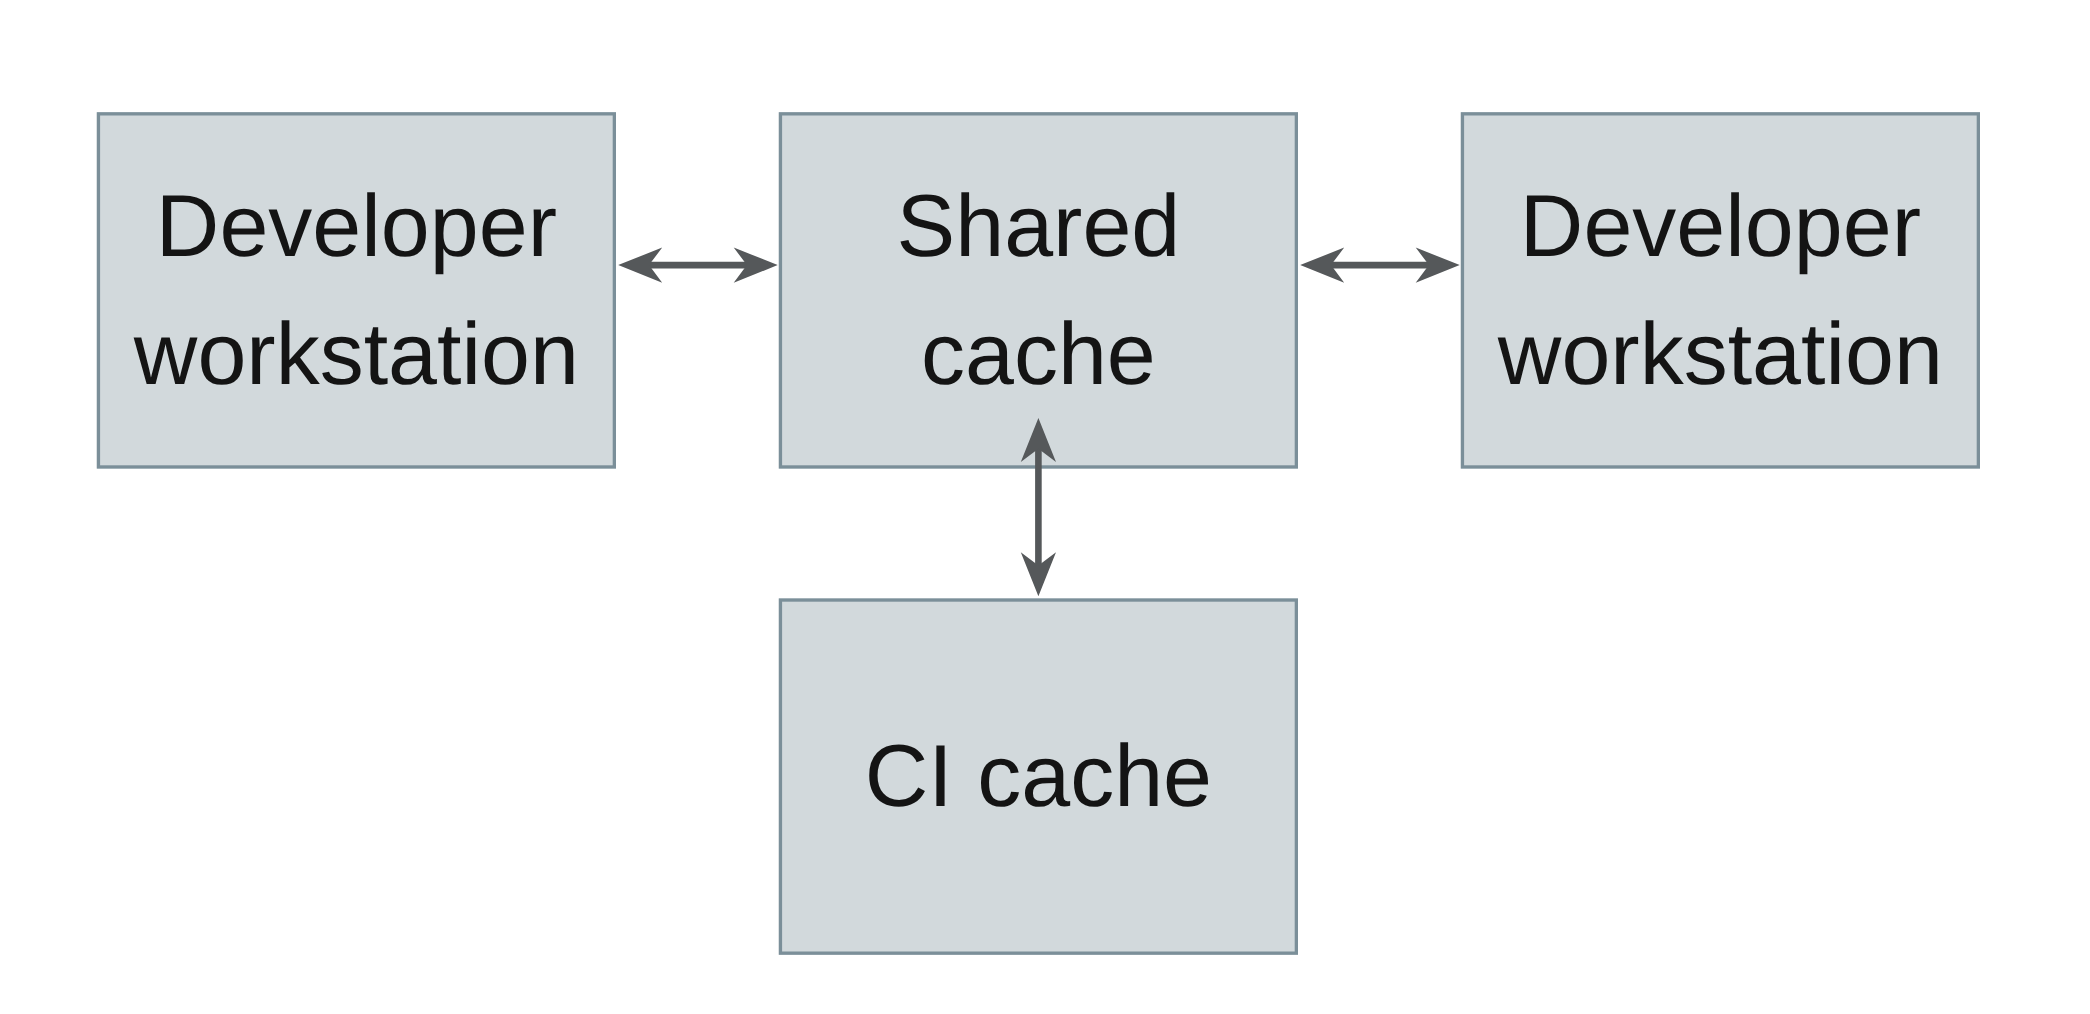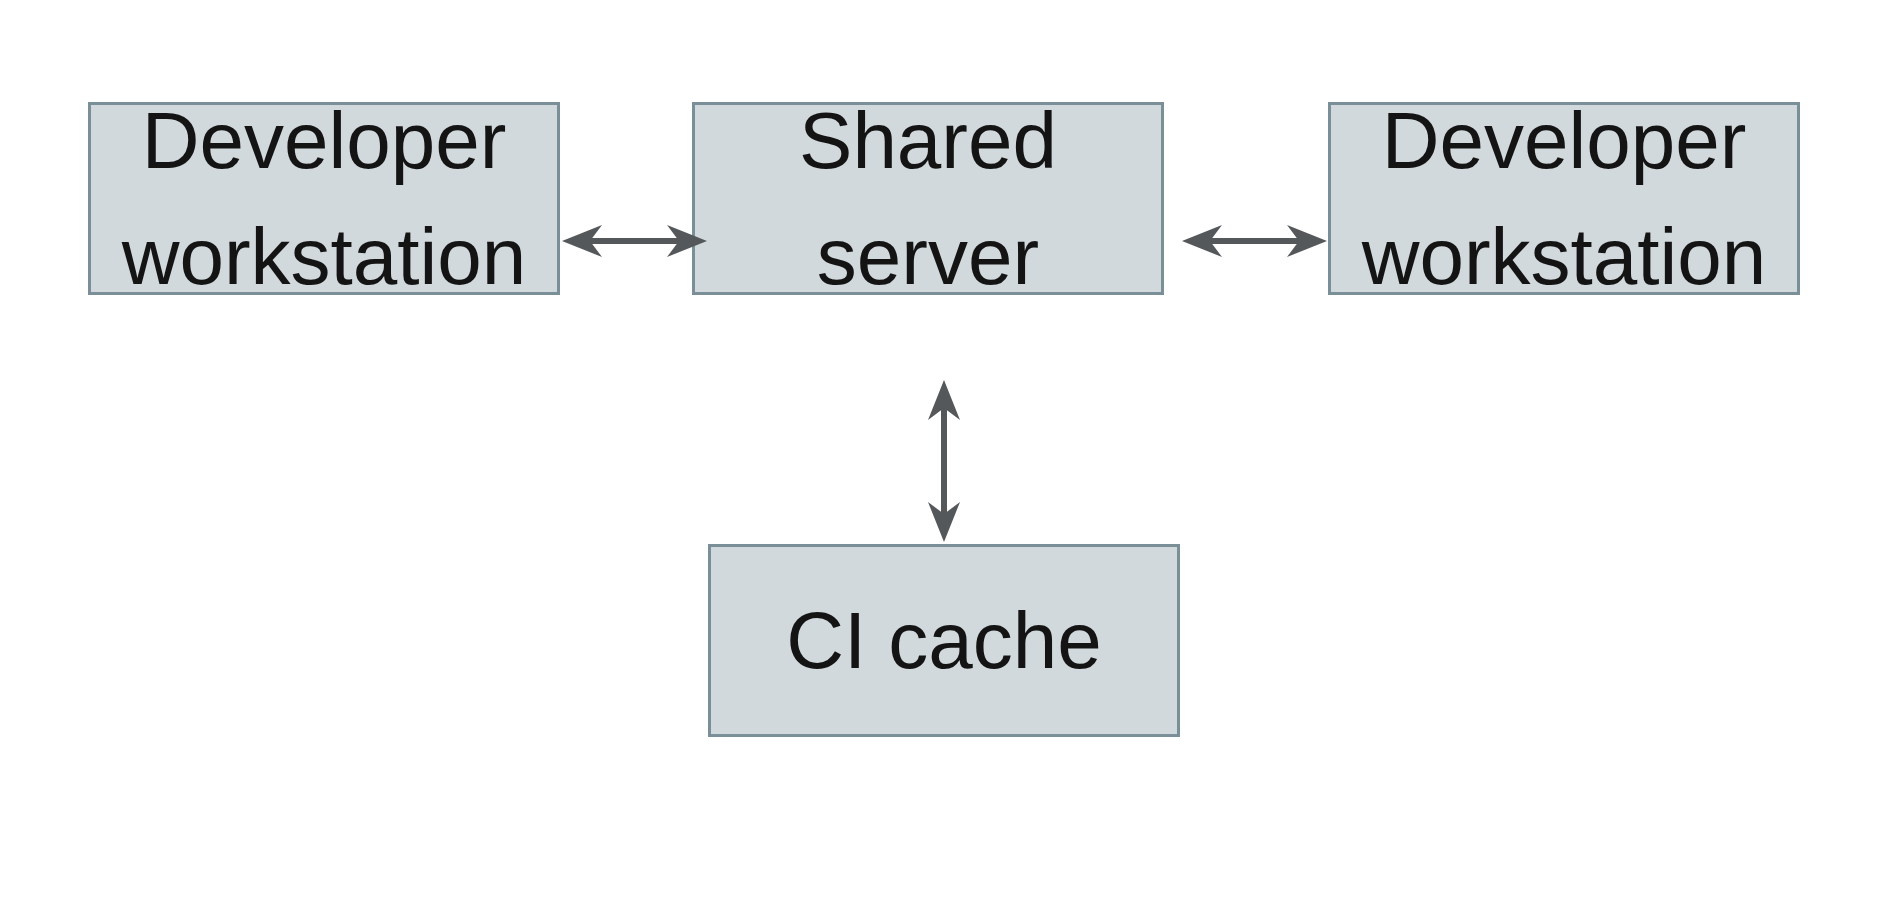--- a/index.html
+++ b/index.html
@@ -14,42 +14,42 @@
     font-family: "Liberation Sans", sans-serif;
     overflow: hidden;
   }
   .diagram {
     position: absolute;
     inset: 0;
   }
   .node {
     position: absolute;
     width: 472px;
-    height: 193px;
+    height: 324px;
     background: var(--node-fill, #d2d9dc);
     border: 3px solid var(--node-border, #7b8f99);
     box-sizing: border-box;
     display: flex;
     flex-direction: column;
     align-items: center;
     justify-content: center;
     text-align: center;
     color: var(--text, #141414);
     font-size: 80px;
     line-height: 92px;
     letter-spacing: 0px;
     user-select: none;
     gap: 24px;
   }
   .node .line {
     display: block;
     white-space: nowrap;
   }
   .node-dev-left   { left: 88px;   top: 102px; }
-  .node-cache      { left: 692px;  top: 102px; }
+  .node-cache      { left: 708px;  top: 102px; }
   .node-dev-right  { left: 1328px; top: 102px; }
   .node-ci         { left: 708px;  top: 544px; }
 
   .arrows-layer {
     position: absolute;
     left: 0;
     top: 0;
     width: 1900px;
     height: 922px;
     pointer-events: none;
@@ -69,21 +69,21 @@
 
 <div class="diagram">
 
   <div class="node node-dev-left">
     <span class="line">Developer</span>
     <span class="line">workstation</span>
   </div>
 
   <div class="node node-cache">
     <span class="line">Shared</span>
-    <span class="line">server</span>
+    <span class="line">cache</span>
   </div>
 
   <div class="node node-dev-right">
     <span class="line">Developer</span>
     <span class="line">workstation</span>
   </div>
 
   <div class="node node-ci">
     <span class="line">CI cache</span>
   </div>

